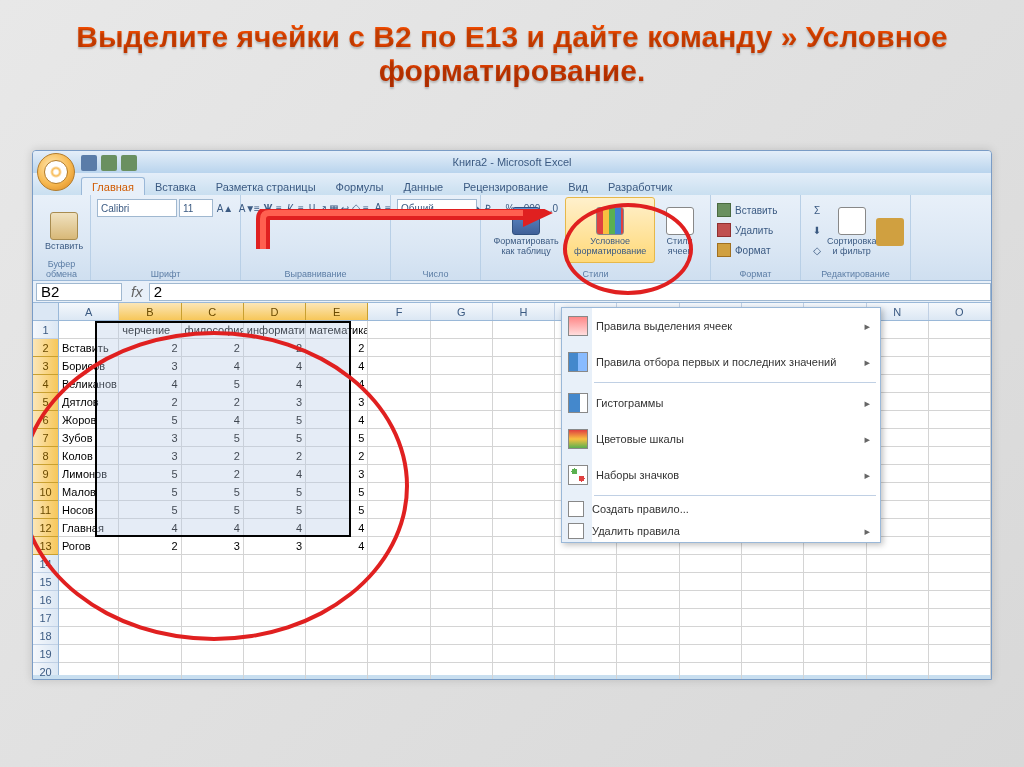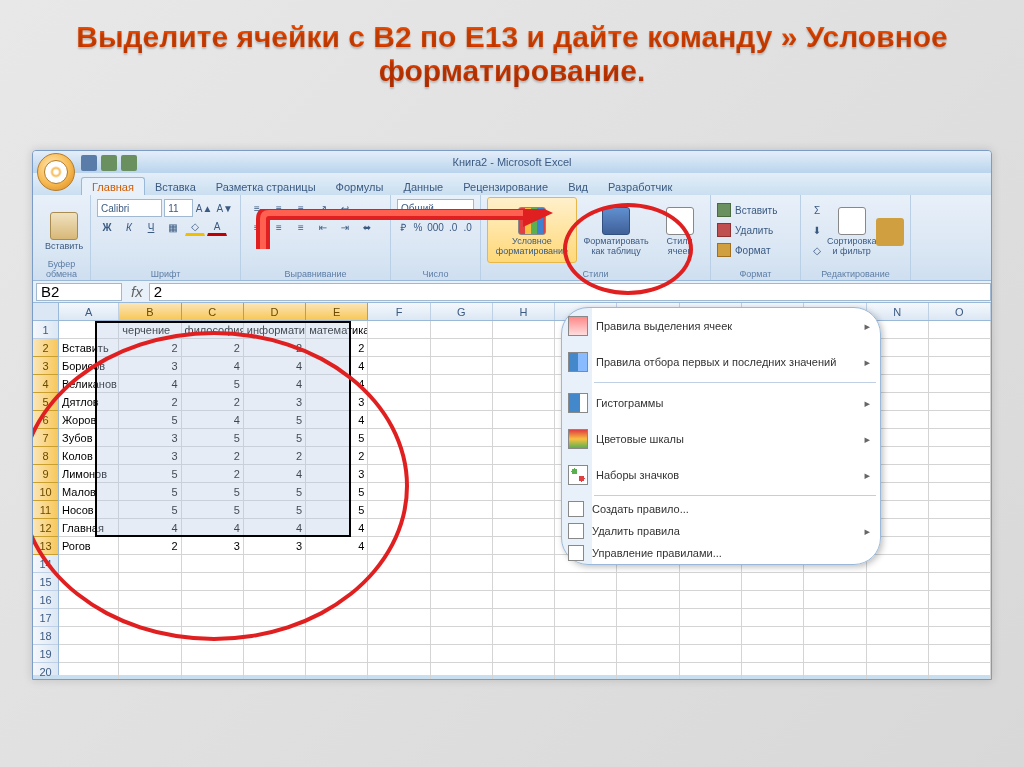--- a/index.html
+++ b/index.html
@@ -21,21 +21,21 @@
 .ribbon-group-label { position: absolute; bottom: 1px; left: 0; right: 0; text-align: center; font-size: 9px; color: #5c7da5; }
 .big-btn { display: flex; flex-direction: column; align-items: center; justify-content: center; width: 50px; height: 66px; padding-top: 4px; gap: 2px; cursor:pointer;}
 .big-btn.highlight { background: linear-gradient(180deg,#fff0cc,#ffd978); border:1px solid #e6b84a; border-radius:3px; }
 .big-btn .ico { width: 28px; height: 28px; background: #5a7ca8; border-radius: 3px; }
 .big-btn .ico.clip{ background:linear-gradient(#f0e2c0,#d8b878); border:1px solid #a88c50;}
 .big-btn .ico.cf{ background: repeating-linear-gradient(90deg,#e04040 0 6px,#f8c040 6px 12px,#5ab050 12px 18px,#4080d0 18px 24px); border:1px solid #888;}
 .big-btn .ico.tbl{ background:linear-gradient(#6090d0,#406098); border:1px solid #305080;}
 .big-btn .ico.cell{ background:#fff; border:1px solid #888;}
 .big-btn .ico.sort{ background:#fff; border:1px solid #888;}
 .big-btn span { font-size: 9px; text-align: center; line-height: 1.1; }
-.small-controls { display: flex; flex-direction: column; gap: 1px; padding-top: 2px; }
+.small-controls { display: flex; flex-direction: row; gap: 1px; padding-top: 2px; }
 .small-row { display: flex; align-items: center; gap: 2px; }
 .combo { background: #fff; border: 1px solid #a0b8d0; height: 18px; font-size: 10px; padding: 0 3px; display:flex; align-items:center; }
 .icon-btn { width: 20px; height: 18px; border: 1px solid transparent; display:flex; align-items:center; justify-content:center; font-size:10px; color:#3b5a82; cursor:pointer; }
 .formula-bar { background: #e8f0f9; height: 22px; border-bottom: 1px solid #9ab8d8; display: flex; align-items: center; font-size: 15px; }
 .name-box { width: 86px; background: #fff; border: 1px solid #a0b8d0; height: 18px; margin: 0 3px; padding: 0 4px; display:flex; align-items:center; }
 .fx { margin: 0 6px; font-style: italic; color:#666; }
 .formula-input { flex: 1; background: #fff; border: 1px solid #a0b8d0; height: 18px; padding: 0 4px; display:flex; align-items:center; }
 .grid-area { background: #fff; display: flex; height: calc(100% - 156px); position: relative; }
 .col-headers { position: absolute; top: 0; left: 26px; right: 0; height: 18px; display: flex; background: linear-gradient(180deg,#f5f8fc,#dbe7f4); border-bottom: 1px solid #9ab8d8; }
 .row-headers { position: absolute; top: 18px; left: 0; width: 26px; bottom: 0; background: linear-gradient(90deg,#f5f8fc,#dbe7f4); border-right: 1px solid #9ab8d8; }
@@ -157,27 +157,27 @@
             <div class="icon-btn">000</div>
             <div class="icon-btn">.0</div>
             <div class="icon-btn">.0</div>
           </div>
         </div>
         <div class="ribbon-group-label">Число</div>
       </div>
 
       <div class="ribbon-group" style="width:230px">
         <div style="display:flex">
+          <div class="big-btn" style="width:80px">
+            <div class="ico tbl"></div>
+            <span>Форматировать как таблицу</span>
+          </div>
           <div class="big-btn highlight" style="width:92px">
             <div class="ico cf"></div>
             <span>Условное форматирование</span>
-          </div>
-          <div class="big-btn" style="width:80px">
-            <div class="ico tbl"></div>
-            <span>Форматировать как таблицу</span>
           </div>
           <div class="big-btn" style="width:50px">
             <div class="ico cell"></div>
             <span>Стили ячеек</span>
           </div>
         </div>
         <div class="ribbon-group-label">Стили</div>
       </div>
 
       <div class="ribbon-group" style="width:90px">
@@ -602,21 +602,21 @@
             <div class="cell"></div>
             <div class="cell"></div>
             <div class="cell"></div>
             <div class="cell"></div>
             <div class="cell"></div>
           </div>
         </div>
 
       <div class="selection" style="left:62px; top:18px; width:256px; height:216px;"></div>
 
-      <div class="cf-menu" style="left:528px; top:4px;border-radius:27px;">
+      <div class="cf-menu" style="left:528px; top:4px;">
         <div class="mi">
             <div class="mico" style="background:linear-gradient(#f88,#fdd)"></div>
             <span>Правила выделения ячеек</span>
             <span class="arrow">▸</span>
           </div>
         <div class="mi">
             <div class="mico" style="background:linear-gradient(90deg,#48c 50%,#8bf 50%)"></div>
             <span>Правила отбора первых и последних значений</span>
             <span class="arrow">▸</span>
           </div>
@@ -638,24 +638,20 @@
           </div>
         <div class="sep"></div>
         <div class="mi small">
             <div class="mico" style="width:16px;height:16px;background:#fff"></div>
             <span>Создать правило...</span>
           </div>
         <div class="mi small">
             <div class="mico" style="width:16px;height:16px;background:#fff"></div>
             <span>Удалить правила</span>
             <span class="arrow">▸</span>
-          </div>
-        <div class="mi small">
-            <div class="mico" style="width:16px;height:16px;background:#fff"></div>
-            <span>Управление правилами...</span>
           </div>
       </div>
     </div>
 
     <div class="red-ellipse" style="left:-14px; top:180px; width:390px; height:310px;"></div>
     <div class="red-ellipse" style="left:530px; top:52px; width:130px; height:92px;"></div>
     <svg class="red-arrow" style="left:210px; top:58px; width:310px; height:60px;">
       <path d="M20 40 L20 10 Q20 4 26 4 L280 4" stroke="#e02020" stroke-width="14" fill="none"></path>
       <path d="M280 -10 L310 4 L280 18 Z" fill="#e02020"></path>
       <path d="M20 40 L20 10 Q20 4 26 4 L280 4" stroke="#ff6050" stroke-width="6" fill="none"></path>

